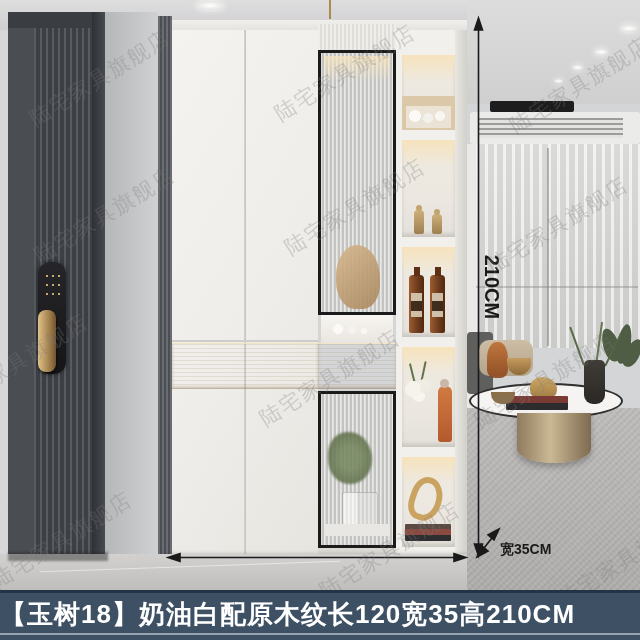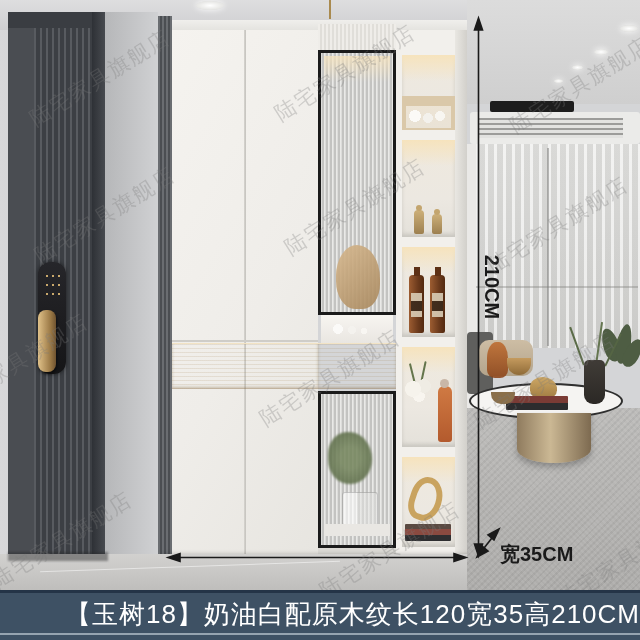--- a/index.html
+++ b/index.html
@@ -136,28 +136,28 @@
   
   .floor-left{left:0;top:554px;width:467px;height:36px;background:linear-gradient(180deg,#d2d1cf,#bfbebc)}
   .floor-vein{left:40px;top:566px;width:300px;height:1px;background:rgba(255,255,255,.5);transform:rotate(-2deg)}
   .door-shadow{left:8px;top:552px;width:100px;height:9px;background:rgba(40,40,42,.45);filter:blur(1px)}
 
   
   .dim-svg{left:0;top:0;width:640px;height:640px;pointer-events:none}
   .dim-label{color:var(--annotation,#1a1a1a);font-weight:bold;white-space:nowrap}
   .dim-h{left:457px;top:276px;width:70px;height:22px;font-size:20px;text-align:center;transform:rotate(90deg)}
   .dim-w{left:266px;top:562px;width:100px;font-size:20px;text-align:center}
-  .dim-d{left:500px;top:541px;font-size:20px}
+  .dim-d{left:500px;top:541px;font-size:14px}
 
   
   .wm{position:absolute;transform:translate(-50%,-50%) rotate(-32deg);font-size:21px;letter-spacing:2px;color:rgba(122,122,122,.30);white-space:nowrap;pointer-events:none}
 
   
   .caption{left:0;top:590px;width:640px;height:50px;background:var(--caption_bg,#3e5164);border-top:3px solid #243447}
-  .caption-text{position:absolute;left:0;top:4px;width:100%;text-align:right;font-size:26px;font-weight:normal;color:var(--caption_text,#ffffff);letter-spacing:1px}
+  .caption-text{position:absolute;left:0;top:4px;width:100%;text-align:left;font-size:26px;font-weight:bold;color:var(--caption_text,#ffffff);letter-spacing:1px}
   .caption-line{position:absolute;left:0;top:40px;width:100%;height:2px;background:#96a4b0}
 </style>
 </head>
 <body>
 
 <div id="stage">
 
   <div class="abs wall-left"></div>
   <div class="abs ceiling-left"></div>
   <div class="abs ceiling-light" style="left:196px;top:1px;width:28px;height:9px"></div>

